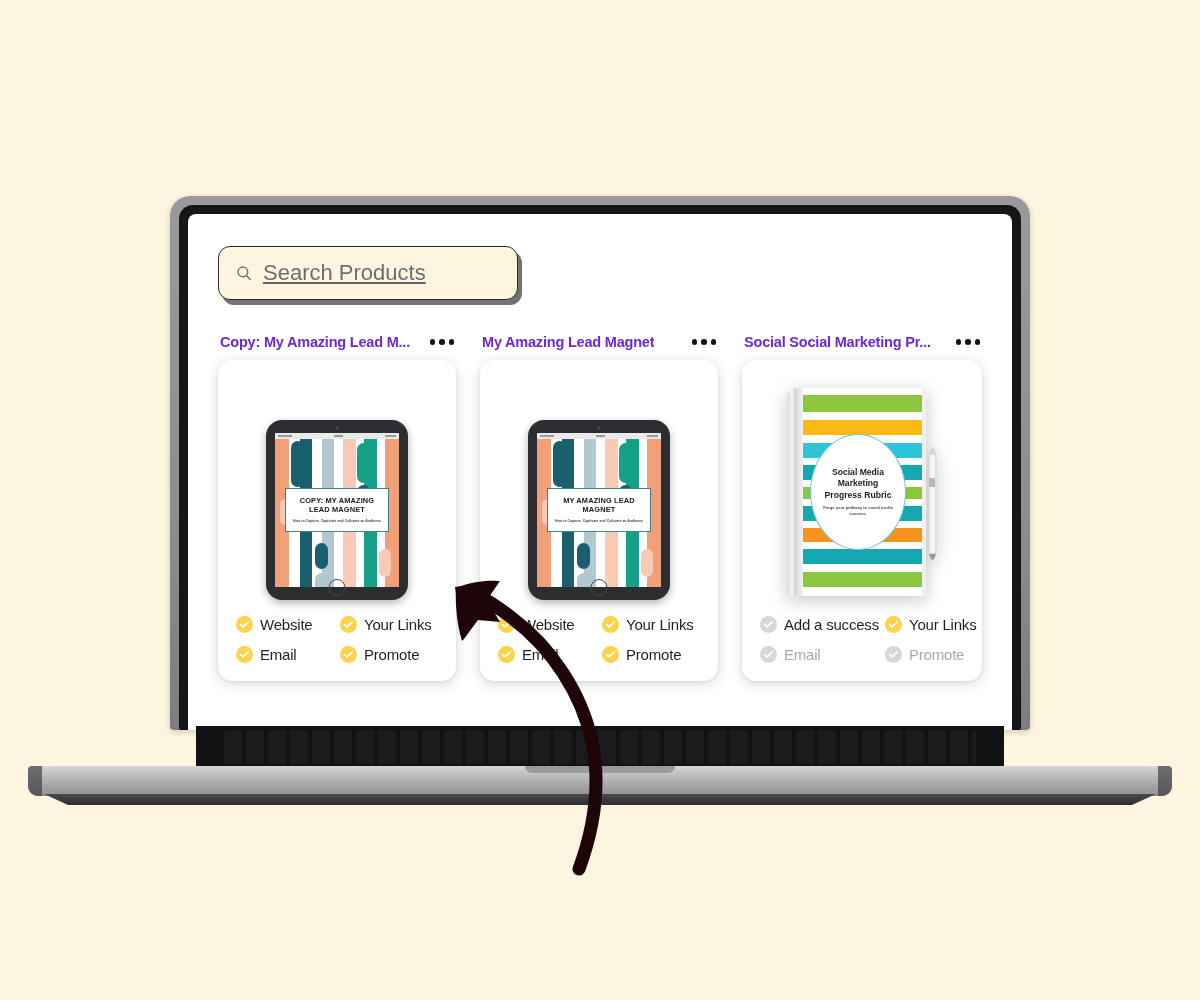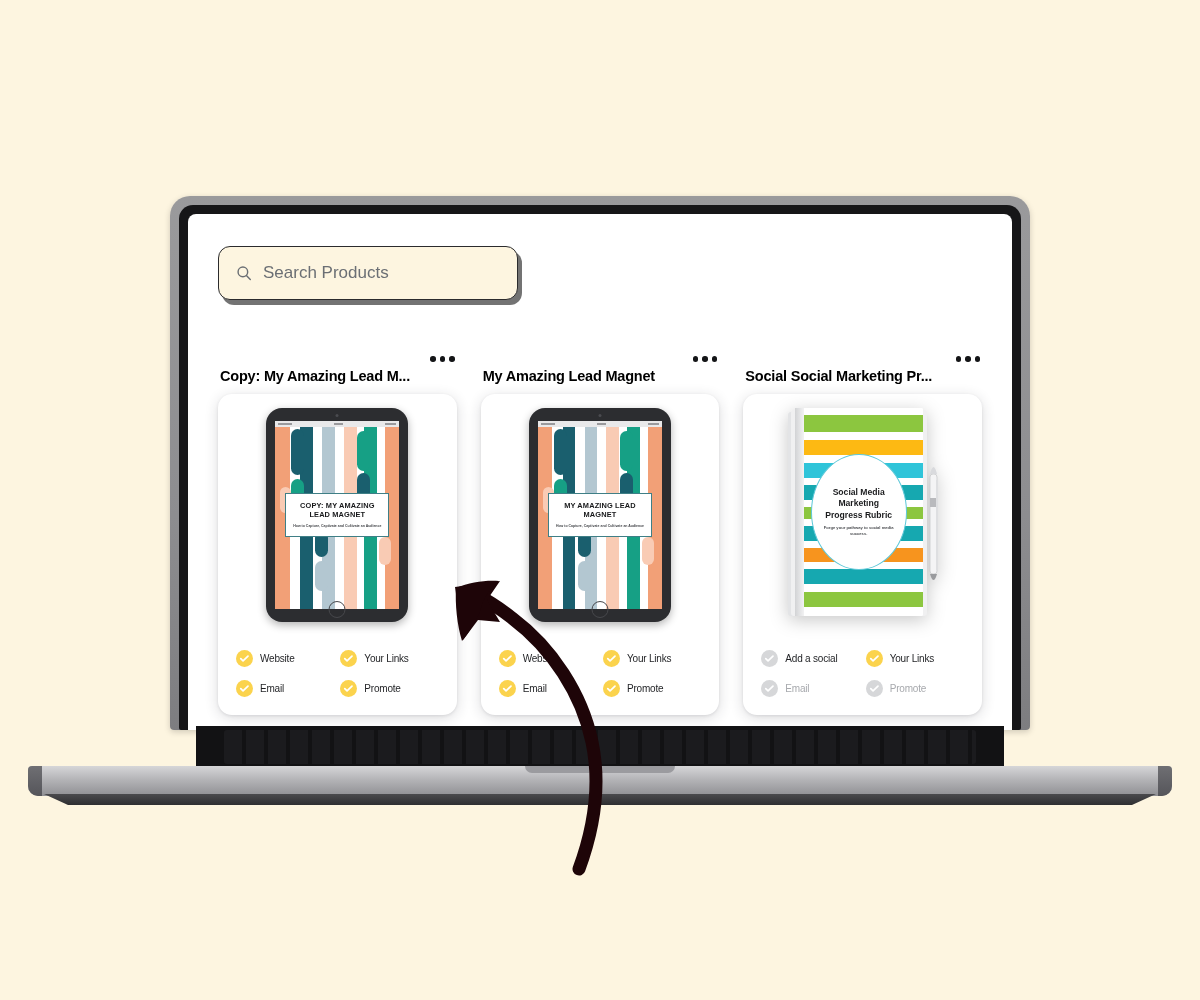--- a/index.html
+++ b/index.html
@@ -82,49 +82,48 @@
   .search {
     display:flex; align-items:center; gap:10px;
     width: 300px; height: 54px;
     background:#FDF5E0; border:1.6px solid #2b2b2d;
     border-radius: 12px; padding: 0 16px;
     box-shadow: 4px 5px 0 rgba(0,0,0,.55);
   }
   .search .mag { width:18px; height:18px; flex:none; }
   .search-input{
     border:0; outline:0; background:transparent;
-    font-family:inherit; font-size:17px; color:#5f6368; width:100%;
+    font-family:inherit; font-size:22px; color:#5f6368; width:100%;text-decoration:underline;
   }
   .search-input::placeholder{ color:#6b6f74; }
 
   
   .grid { display:flex; gap:24px; margin-top: 34px; }
   .col { width: 240px; }
   .card-head{
     display:flex; align-items:center; justify-content:space-between;
     gap:8px; margin-bottom:10px; padding: 0 2px;
   }
   .card-title{
-    font-size:14.5px; font-weight:700; color:#000000;
+    font-size:14.5px; font-weight:700; color:#6d28d9;
     white-space:nowrap; overflow:hidden; text-overflow:ellipsis;
     letter-spacing:-.2px;
-    margin-top:34px;
   }
   .dots{ display:flex; gap:4px; flex:none; cursor:pointer; padding:4px 0;}
   .dots i{ width:5.5px; height:5.5px; border-radius:50%; background:#141517; display:block;}
   .card{
     background:#fff; border-radius:14px;
     box-shadow: 0 3px 14px rgba(40,40,50,.16), 0 1px 3px rgba(40,40,50,.10);
     padding:14px 14px 18px;
   }
-  .thumb{ height:226px; display:flex; align-items:flex-start; justify-content:center; }
+  .thumb{ height:226px; display:flex; align-items:flex-end; justify-content:center; }
 
   
   .tablet{
-    width:142px; height:214px; background:#2c2d30;
+    width:142px; height:180px; background:#2c2d30;
     border-radius:16px; padding:13px 9px;
     box-shadow:0 3px 8px rgba(0,0,0,.3);
     position:relative;
   }
   .tablet::before{ 
     content:""; position:absolute; top:6px; left:50%; transform:translateX(-50%);
     width:3px;height:3px;border-radius:50%;background:#4a4b4f;
   }
   .tablet::after{ 
     content:""; position:absolute; bottom:4px; left:50%; transform:translateX(-50%);
@@ -193,21 +192,21 @@
     position:absolute;right:-2px;top:52px;width:13px;height:130px;z-index:6;
   }
 
   
   .badges{
     display:grid;grid-template-columns:1fr 1fr;
     row-gap:13px;column-gap:6px;margin-top:16px;padding:0 4px;
   }
   .badge{display:flex;align-items:center;gap:7px;cursor:pointer;}
   .badge .chk{width:17px;height:17px;flex:none;}
-  .badge .lbl{font-size:10px;color:#1f2023;font-weight:500;white-space:nowrap;letter-spacing:-.2px;}
+  .badge .lbl{font-size:15px;color:#1f2023;font-weight:500;white-space:nowrap;letter-spacing:-.2px;}
   .badge.off .lbl{color:#a7a9ad;}
   .badge.off-dark .lbl{color:#1f2023;}
 
   
   .arrow{position:absolute;left:0;top:0;width:1200px;height:1000px;pointer-events:none;}
 </style>
 </head>
 <body>
 
 <div class="stage">
@@ -447,21 +446,21 @@
                     <div class="nb-spine"></div>
                   </div>
                 </div>
 
                 <div class="badges">
                   <div class="badge off-dark">
                     <svg class="chk" viewBox="0 0 20 20">
                       <circle cx="10" cy="10" r="10" fill="#D6D7D9"></circle>
                       <path d="M5.6 10.2l2.7 2.7 5.8-5.8" stroke="#fff" stroke-width="2" fill="none" stroke-linecap="round" stroke-linejoin="round"></path>
                     </svg>
-                    <span class="lbl">Add a social</span>
+                    <span class="lbl">Add a success</span>
                   </div>
                   <div class="badge off-dark">
                     <svg class="chk" viewBox="0 0 20 20">
                       <circle cx="10" cy="10" r="10" fill="#FBD34D"></circle>
                       <path d="M5.6 10.2l2.7 2.7 5.8-5.8" stroke="#fff" stroke-width="2" fill="none" stroke-linecap="round" stroke-linejoin="round"></path>
                     </svg>
                     <span class="lbl">Your Links</span>
                   </div>
                   <div class="badge off">
                     <svg class="chk" viewBox="0 0 20 20">

